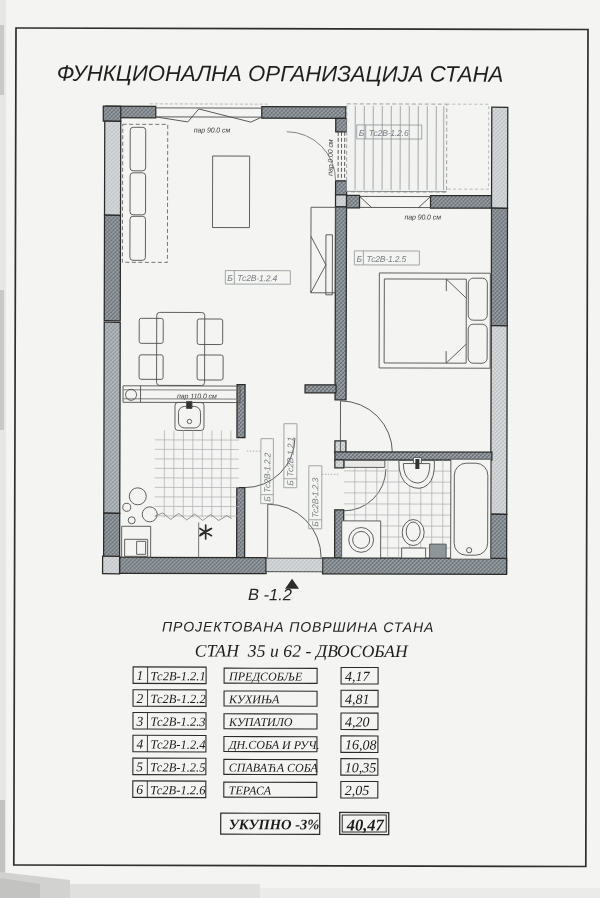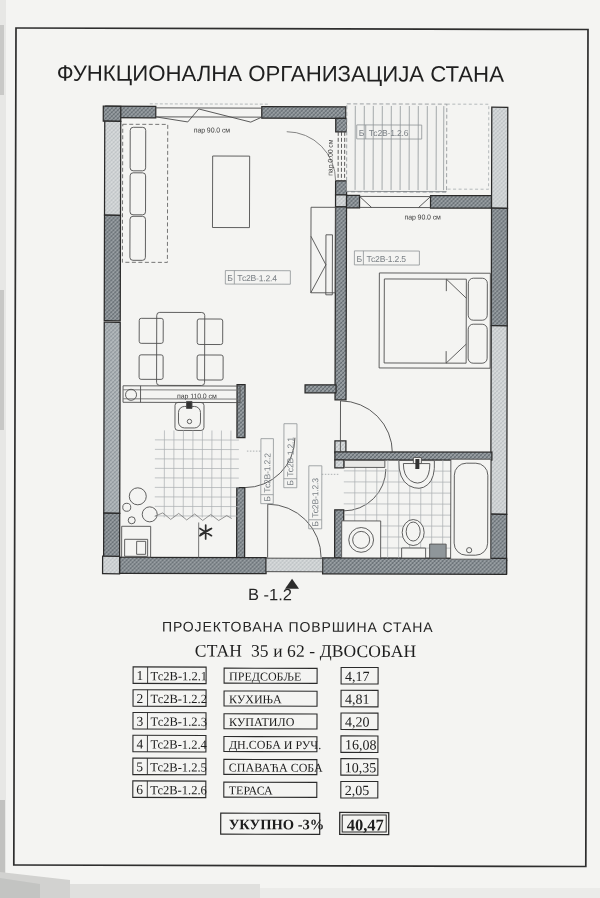--- a/index.html
+++ b/index.html
@@ -1,17 +1,17 @@
 <!DOCTYPE html>
 <html><head>
 <meta charset="utf-8">
 <style>
 html,body{margin:0;padding:0;}
 body{width:600px;height:898px;overflow:hidden;background:#f4f4f2;font-family:"Liberation Sans",sans-serif;}
-#page{position:absolute;left:0;top:0;width:600px;height:898px;}
+#page{position:absolute;left:0;top:0;width:600px;height:898px;font-style:italic;}
 </style>
 </head>
 <body>
 <div id="page">
 <svg width="600" height="898" viewBox="0 0 600 898">
 <defs>
 <pattern id="wd" width="4" height="4" patternUnits="userSpaceOnUse">
   <rect width="4" height="4" fill="#9aa0a4"></rect>
   <path d="M0 4L4 0M-1 1L1 -1M3 5L5 3" stroke="#5f666c" stroke-width="1.0" fill="none"></path>
   <path d="M0 0L4 4M3 -1L5 1M-1 3L1 5" stroke="#747b81" stroke-width="0.8" fill="none"></path>

